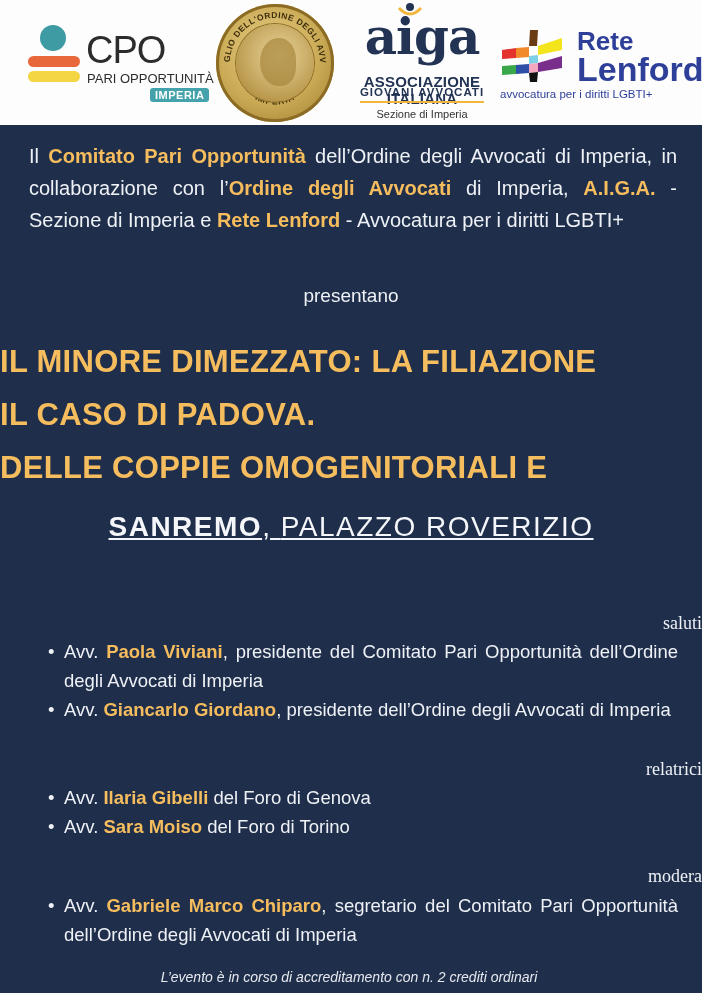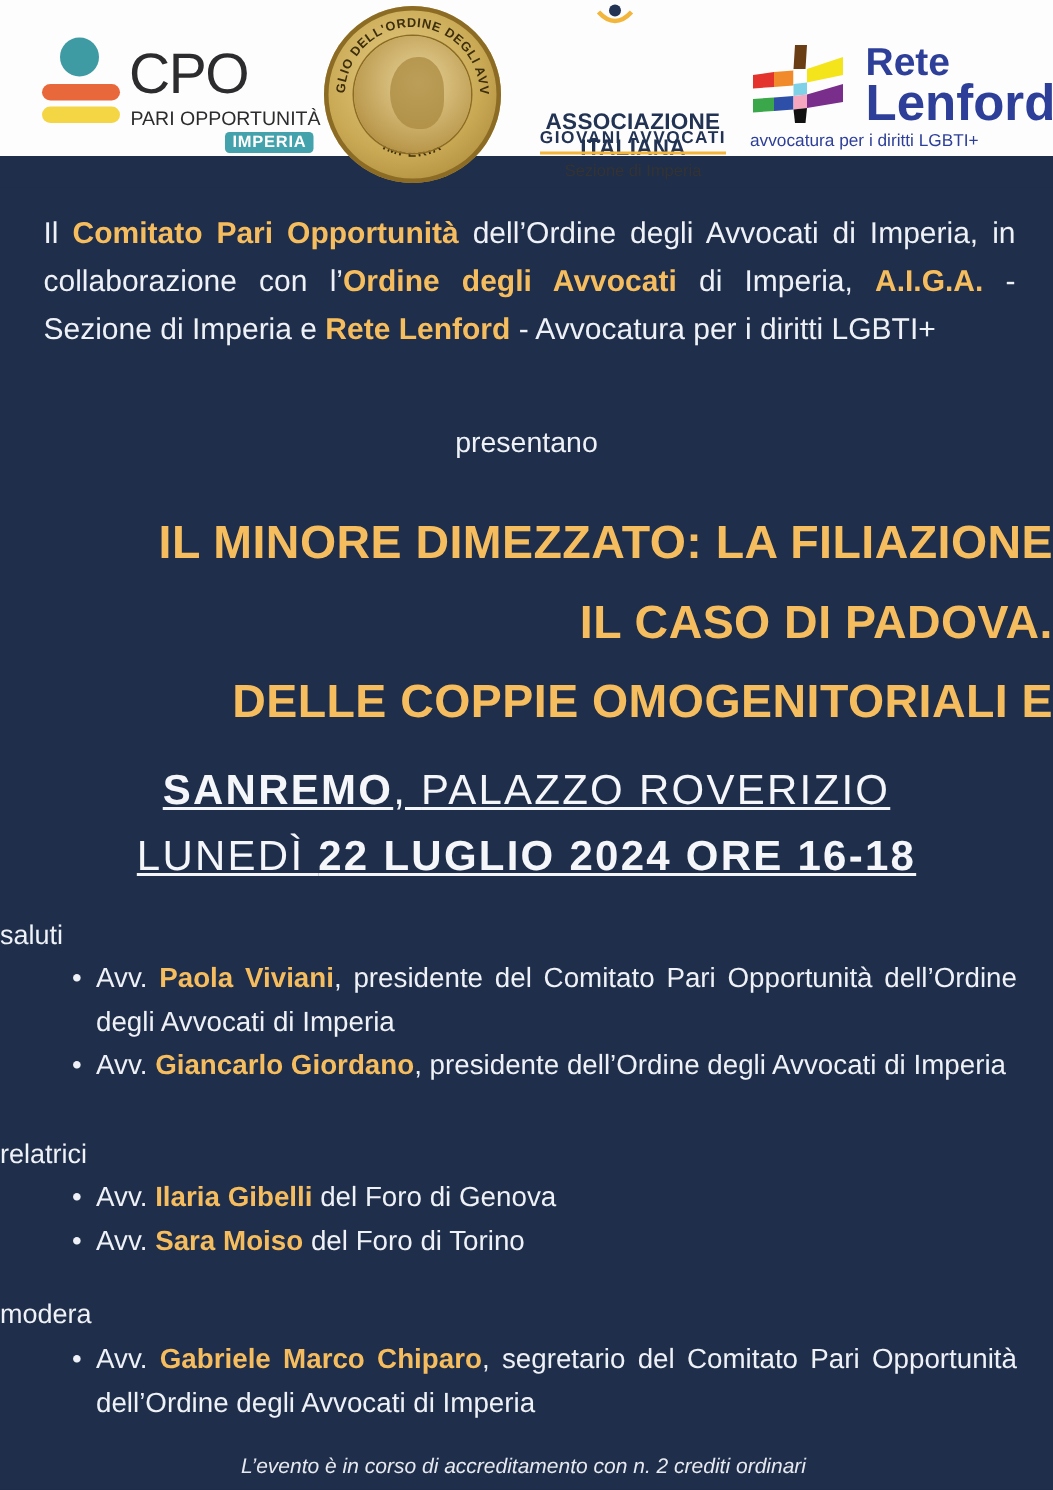--- a/index.html
+++ b/index.html
@@ -1,18 +1,18 @@
 <!DOCTYPE html>
 <html><head>
 <meta charset="utf-8">
 <style>
   html,body{margin:0;padding:0;}
   body{width:702px;height:993px;overflow:hidden;background:#1f2e4a;font-family:"Liberation Sans",sans-serif;}
   .page{width:702px;height:993px;position:relative;}
-  .header{position:absolute;left:0;top:0;width:702px;height:104px;background:#fdfdfd;}
+  .header{position:absolute;left:0;top:0;width:702px;height:125px;background:#fdfdfd;}
   .content{position:absolute;left:0;top:125px;width:702px;height:868px;background:#1f2e4a;color:#f1f3f7;padding-left:20px;}
 
   
   .cpo{position:absolute;left:26px;top:25px;width:185px;height:80px;}
   .cpo .dot{position:absolute;left:14px;top:0;width:26px;height:26px;border-radius:50%;background:#3e9aa3;}
   .cpo .bar1{position:absolute;left:2px;top:31px;width:52px;height:11px;border-radius:6px;background:#e8683c;}
   .cpo .bar2{position:absolute;left:2px;top:46px;width:52px;height:11px;border-radius:6px;background:#f4d645;}
   .cpo .cpo-text{position:absolute;left:60px;top:6px;font-size:38px;font-weight:500;color:#2c2c2e;letter-spacing:-1px;font-family:"Liberation Sans",sans-serif;line-height:1;}
   .cpo .cpo-sub{position:absolute;left:61px;top:46px;font-size:13px;color:#2c2c2e;white-space:nowrap;}
   .cpo .cpo-tag{position:absolute;left:124px;top:63px;font-size:11px;font-weight:700;color:#fff;background:#43a2ab;padding:1px 5px;border-radius:3px;letter-spacing:0.5px;}
@@ -36,26 +36,26 @@
   .lenford{position:absolute;left:500px;top:28px;width:200px;height:80px;}
   .lenford svg{position:absolute;left:0;top:0;}
   .lenford .t1{position:absolute;left:77px;top:0px;font-size:26px;font-weight:700;color:#2d3f99;line-height:1;}
   .lenford .t2{position:absolute;left:77px;top:24px;font-size:34px;font-weight:700;color:#2d3f99;line-height:1;}
   .lenford .t3{position:absolute;left:0;top:60px;font-size:11.5px;font-weight:400;color:#2d3f99;white-space:nowrap;}
 
   
   .intro{position:absolute;left:29px;top:15px;width:648px;font-size:20px;line-height:32px;text-align:justify;text-align-last:left;color:#eef1f6;}
   .hl{color:#f6bd5e;font-weight:700;}
   .present{position:absolute;left:0;top:160px;width:702px;text-align:center;font-size:19px;color:#eef1f6;}
-  .title{position:absolute;left:0;top:210px;width:702px;text-align:right;font-size:31px;font-weight:700;line-height:53px;color:#f6bd5e;letter-spacing:0.3px;}
+  .title{position:absolute;left:0;top:210px;width:702px;text-align:left;font-size:31px;font-weight:700;line-height:53px;color:#f6bd5e;letter-spacing:0.3px;}
   .place{position:absolute;left:0;top:380px;width:702px;text-align:center;font-size:28px;line-height:44px;color:#f4f6fa;letter-spacing:1.5px;text-decoration:underline;}
   .place b{font-weight:700;}
   .place .light{font-weight:400;}
 
-  .section-label{position:absolute;left:0;width:702px;text-align:left;font-size:18px;color:#eef1f6;}
+  .section-label{position:absolute;left:0;width:702px;text-align:right;font-size:18px;color:#eef1f6;font-family:Liberation Serif, serif;}
   ul.list{position:absolute;left:48px;width:630px;margin:0;padding:0;list-style:none;font-size:18.5px;line-height:29px;color:#eef1f6;}
   ul.list li{position:relative;padding-left:16px;text-align:justify;}
   ul.list li .bullet{position:absolute;left:0;top:0;}
   .footnote{position:absolute;left:0;top:844px;width:698px;text-align:center;font-size:14px;font-style:italic;color:#e6e9ef;}
 </style>
 </head>
 <body>
 
 <div class="page">
 
@@ -86,20 +86,21 @@
       <div class="inner">
         <div class="head"></div>
       </div>
     </div>
 
     <div class="aiga">
       <svg class="person" width="30" height="16" viewBox="0 0 30 16">
         <circle cx="15" cy="5" r="4" fill="#223354"></circle>
         <path d="M4 6 Q15 18 26 6" stroke="#f2b63d" stroke-width="3" fill="none"></path>
       </svg>
+      <div class="word">aiga</div>
       <div class="l1">ASSOCIAZIONE ITALIANA</div>
       <div class="l2">GIOVANI AVVOCATI</div>
       <div class="line"></div>
       <div class="l3">Sezione di Imperia</div>
     </div>
 
     <div class="lenford">
       <svg width="66" height="56" viewBox="0 0 66 56">
         <polygon points="30,2 38,2 37,18 29,18" fill="#6b3d14"></polygon>
         <polygon points="2,22 16,20 16,30 2,31" fill="#e4332d"></polygon>
@@ -128,21 +129,20 @@
     <div class="present">presentano</div>
 
     <div class="title">
       <div>IL MINORE DIMEZZATO: LA FILIAZIONE</div>
       <div>IL CASO DI PADOVA.</div>
       <div>DELLE COPPIE OMOGENITORIALI E</div>
     </div>
 
     <div class="place">
       <div><b>SANREMO</b><span class="light">, </span><span class="light">PALAZZO ROVERIZIO</span></div>
-      <div><span class="light">LUNEDÌ </span><b>22 LUGLIO 2024 ORE 16-18</b></div>
     </div>
 
     <div class="section-label" style="top:488px;">saluti</div>
     <ul class="list" style="top:512px;">
       <li><span class="bullet">•</span><span>Avv. </span><span class="hl">Paola Viviani</span><span>, presidente del Comitato Pari Opportunità dell’Ordine degli Avvocati di Imperia</span></li>
       <li><span class="bullet">•</span><span>Avv. </span><span class="hl">Giancarlo Giordano</span><span>, presidente dell’Ordine degli Avvocati di Imperia</span></li>
     </ul>
 
     <div class="section-label" style="top:634px;">relatrici</div>
     <ul class="list" style="top:658px;">

